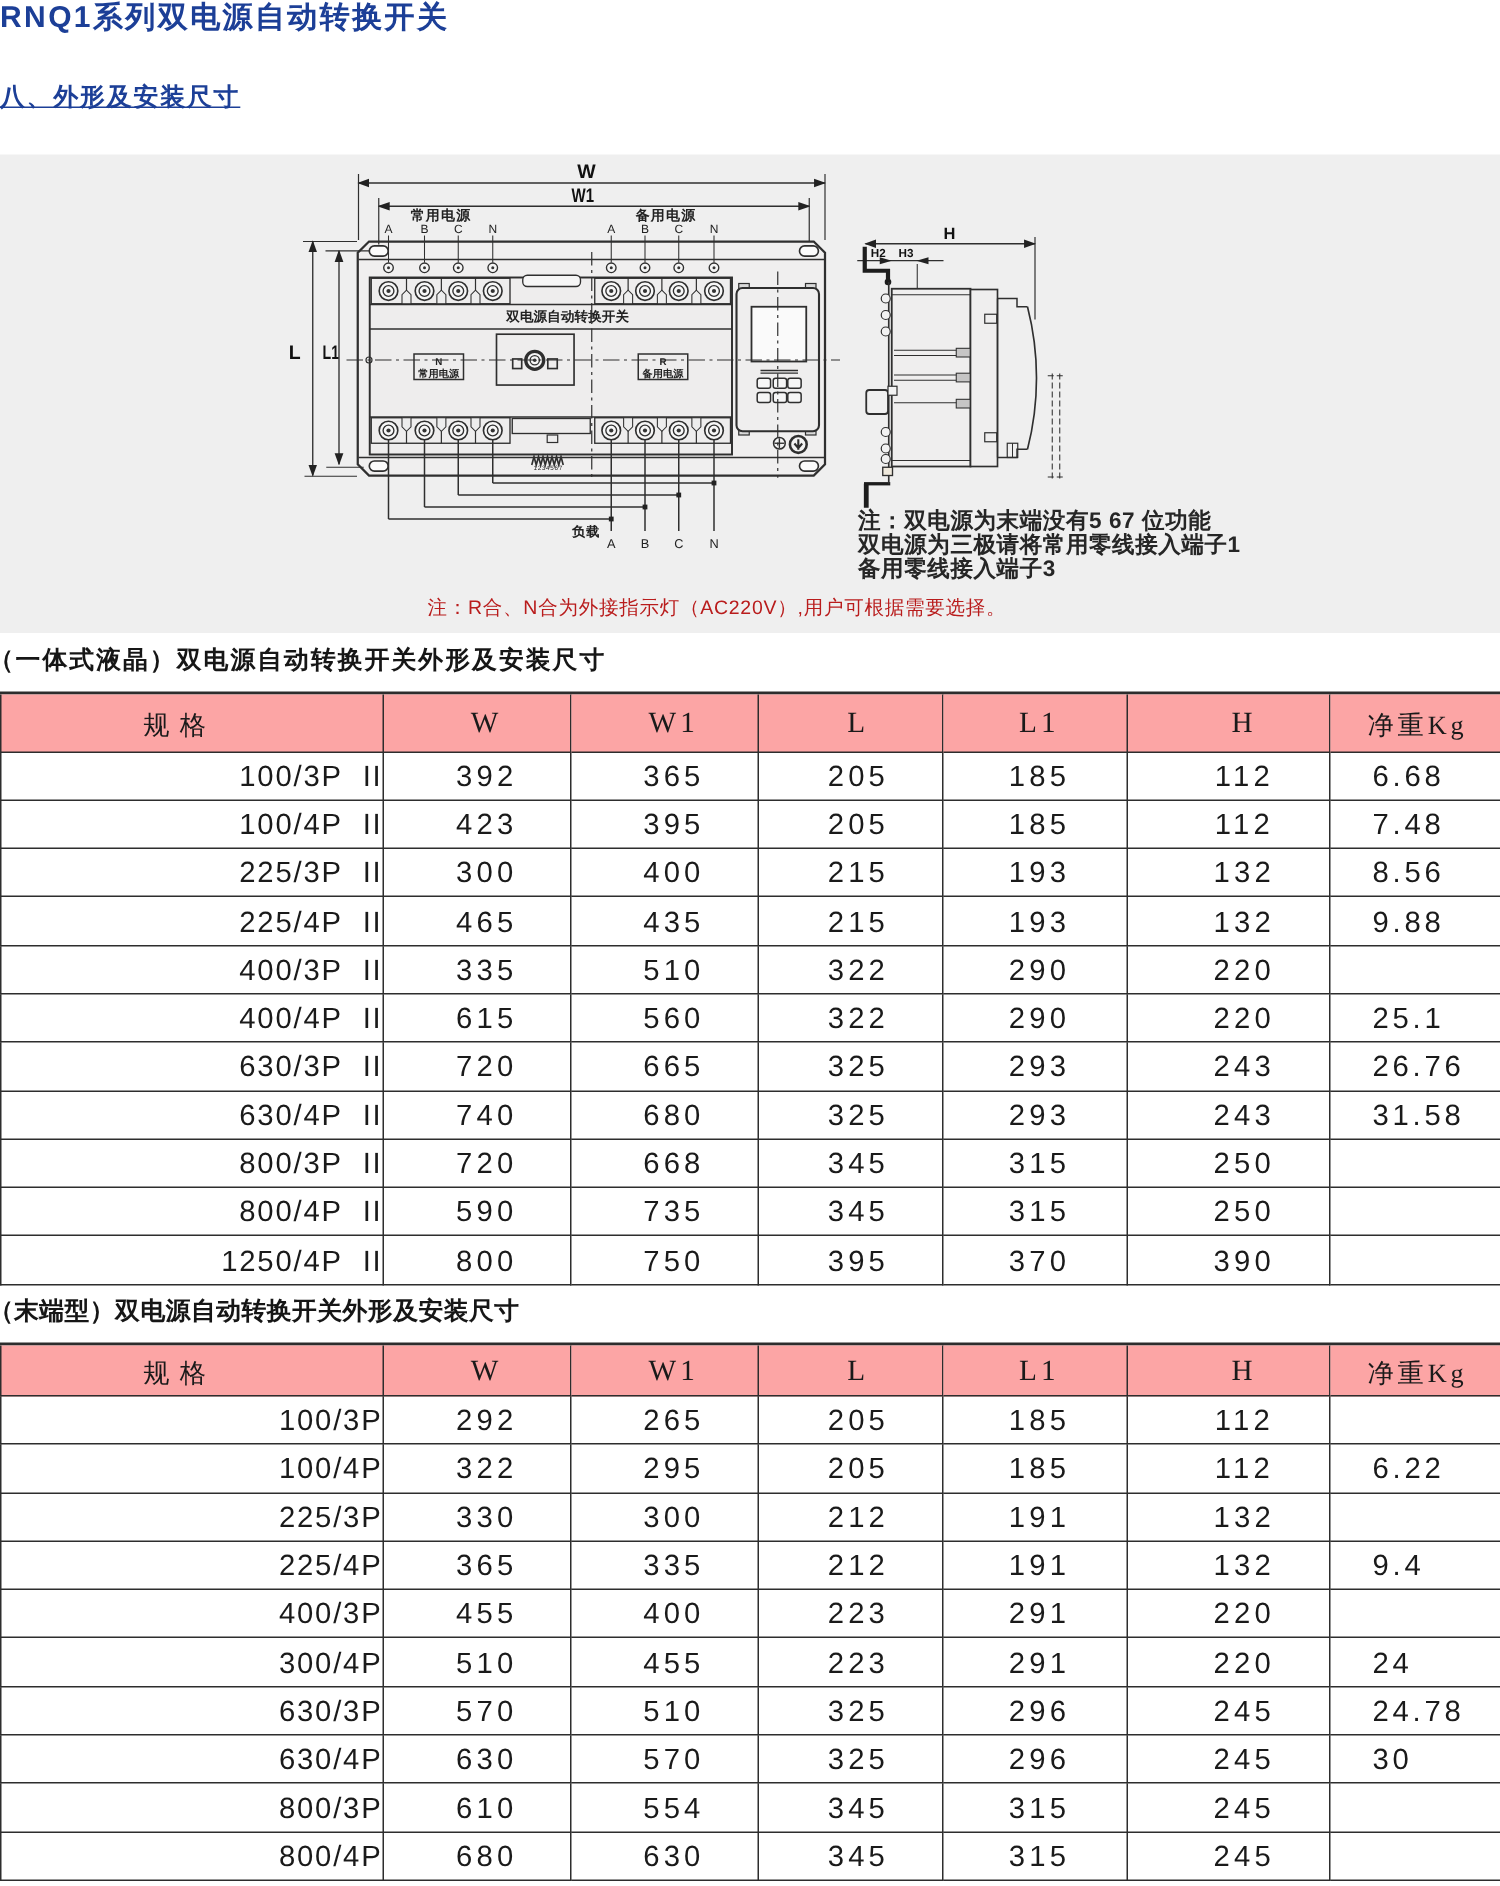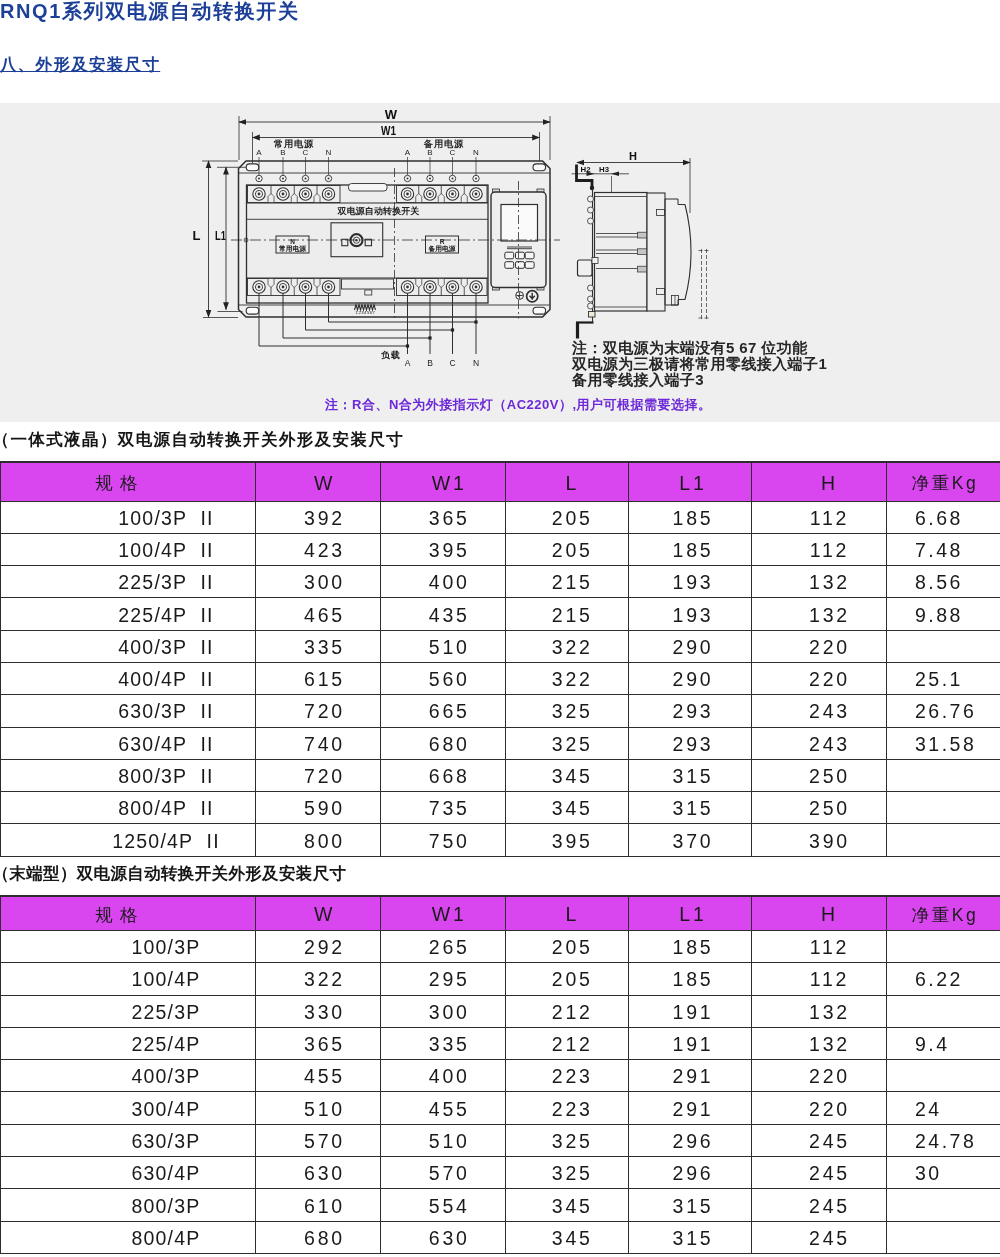--- a/index.html
+++ b/index.html
@@ -2,22 +2,22 @@
 <html><head>
 <meta charset="utf-8">
 <style>
 html,body{margin:0;padding:0;background:#fff;}
 body{width:1000px;height:1257px;position:relative;overflow:hidden;font-family:"Liberation Sans",sans-serif;}
 .abs{position:absolute;}
 .blue{color:#1c3f97;font-weight:bold;}
 table{border-collapse:separate;border-spacing:0;table-layout:fixed;width:1004px;}
 td{border-right:1px solid #2d2d2d;border-bottom:1px solid #2d2d2d;text-align:center;
    font-size:19.5px;color:#1a1a1a;padding:0;letter-spacing:2.8px;overflow:hidden;white-space:nowrap;}
-td:first-child{border-left:1px solid #2d2d2d;letter-spacing:1.2px;text-align:center;padding-left:76px;}
-tr.hd td{background:#d946ef;}
+td:first-child{border-left:1px solid #2d2d2d;letter-spacing:1.2px;text-align:right;padding-left:76px;}
+tr.hd td{background:#fca5a5;font-family:Liberation Serif, serif;}
 .t1 tr.hd td{height:34.5px;padding-top:3px;}
 .t2 tr.hd td{height:30.5px;padding-top:2.5px;}
 tr.dr td{height:29.3px;padding-top:2px;}
 td.gg{text-align:center;padding-left:0;text-indent:-22px;font-size:17.5px;}
 tr.hd td:last-child{font-size:17.5px;letter-spacing:2.6px;}
 td:nth-child(2){padding-left:13px;}
 td:nth-child(3){padding-left:12.5px;}
 td:nth-child(4){padding-left:11px;}
 td:nth-child(5){padding-left:7px;}
 td:nth-child(6){padding-left:21.5px;}
@@ -281,21 +281,21 @@
 <line x1="701.5" y1="249" x2="701.5" y2="320" stroke-width="0.7" stroke-dasharray="4 2"></line>
 <line x1="706.5" y1="249" x2="706.5" y2="320" stroke-width="0.7" stroke-dasharray="4 2"></line>
 <line x1="698.5" y1="250.5" x2="709.5" y2="250.5" stroke-width="0.7" stroke-dasharray="4 2"></line>
 <line x1="698.5" y1="318" x2="709.5" y2="318" stroke-width="0.7" stroke-dasharray="4 2"></line>
 <line x1="231" y1="240" x2="560" y2="240" stroke-width="0.8" stroke-dasharray="11 3 2 3"></line>
 <line x1="394.5" y1="168" x2="394.5" y2="320" stroke-width="0.8" stroke-dasharray="9 3 2 3"></line>
 <line x1="518.5" y1="181" x2="518.5" y2="318.5" stroke-width="0.8" stroke-dasharray="9 3 2 3"></line>
 </g>
 </svg>
 <div class="abs" style="left:572px;top:237px;font-size:15px;font-weight:bold;line-height:15.8px;color:#262626;letter-spacing:0.4px;">注：双电源为末端没有5 67 位功能<br>双电源为三极请将常用零线接入端子1<br>备用零线接入端子3</div>
-<div class="abs" style="left:285px;top:293px;font-size:13px;font-weight:bold;color:#6d28d9;letter-spacing:0.5px;margin-left:40px;">注：R合、N合为外接指示灯（AC220V）,用户可根据需要选择。</div>
+<div class="abs" style="left:285px;top:293px;font-size:13px;font-weight:normal;color:#b91c1c;letter-spacing:0.5px;">注：R合、N合为外接指示灯（AC220V）,用户可根据需要选择。</div>
 </div>
 
 <div class="sub" style="top:429px;">（一体式液晶）双电源自动转换开关外形及安装尺寸</div>
 
 <div class="twrap t1" style="top:461px;">
 <table>
 <colgroup>
         <col style="width:256px">
         <col style="width:125px">
         <col style="width:125px">

